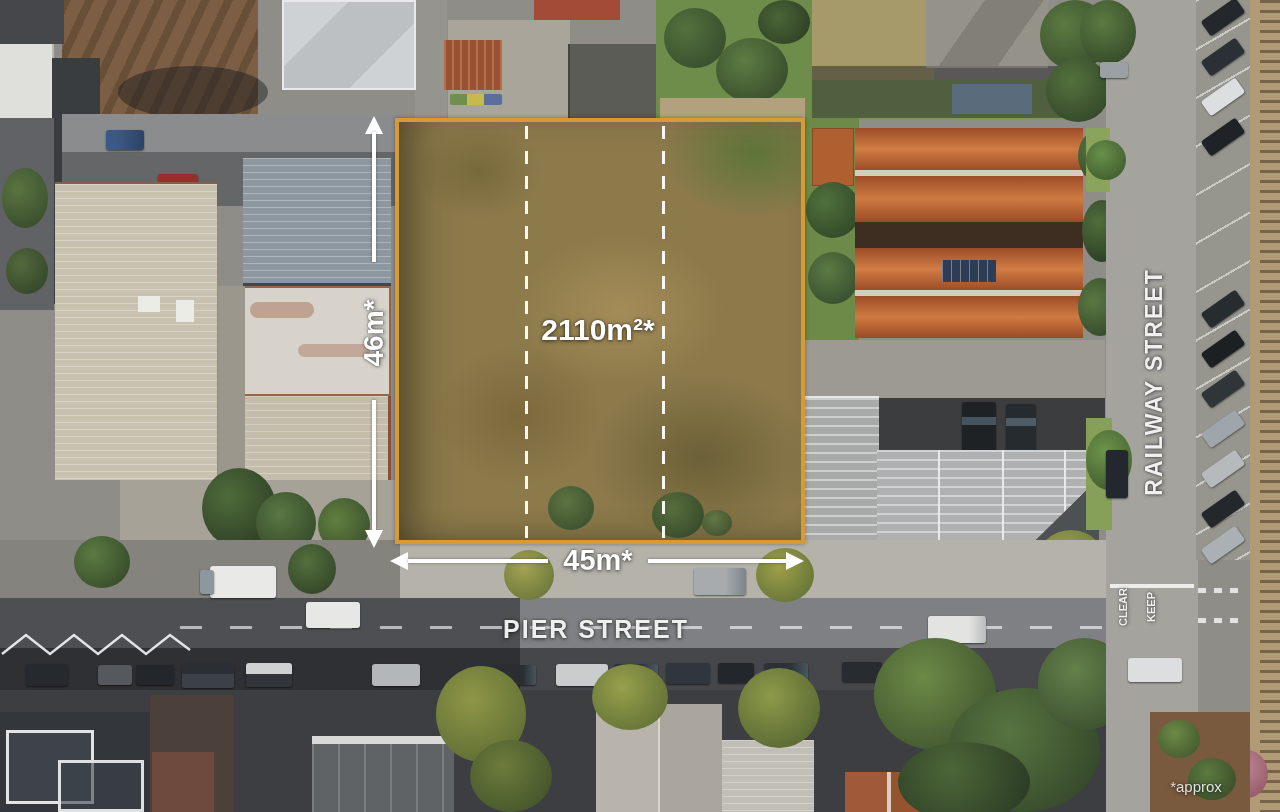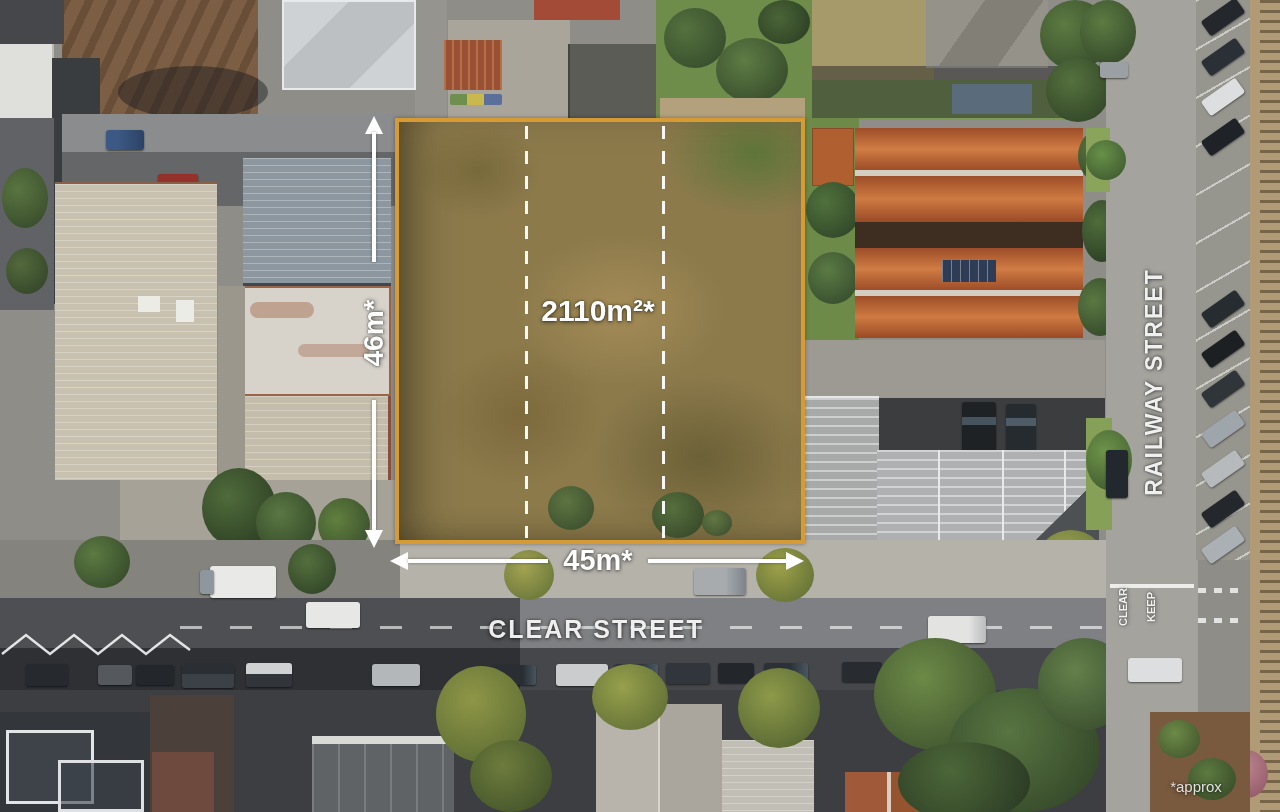--- a/index.html
+++ b/index.html
@@ -203,32 +203,32 @@
       #8c7a4b;
     box-shadow:inset 34px 0 46px -22px rgba(38,33,18,.6), inset 0 -18px 30px -16px rgba(38,33,18,.35);"></div>
   <div class="tree" style="left:548px;top:486px;width:46px;height:44px;background:radial-gradient(circle at 40% 35%,#5b7440,#32462a);opacity:.95;"></div>
   <div class="tree" style="left:652px;top:492px;width:52px;height:46px;background:radial-gradient(circle at 40% 35%,#546e3c,#2e4126);opacity:.95;"></div>
   <div class="tree" style="left:702px;top:510px;width:30px;height:26px;background:radial-gradient(circle at 40% 35%,#5e7843,#33472a);opacity:.9;"></div>
 
   <div class="abs" style="left:395px;top:118px;width:410px;height:426px;border:4px solid #D79B35;box-shadow:0 0 4px rgba(0,0,0,.35);"></div>
   <div class="abs dash-v" style="left:525px;top:126px;height:412px;"></div>
   <div class="abs dash-v" style="left:662px;top:126px;height:412px;"></div>
 
-  <div class="lbl center" style="left:478px;top:291px;width:240px;height:40px;font-size:30px;">2110m²*</div>
+  <div class="lbl center" style="left:478px;top:310px;width:240px;height:40px;font-size:30px;">2110m²*</div>
 
   <div class="ah" style="left:365px;top:116px;border-left:9px solid rgba(0,0,0,0);border-right:9px solid rgba(0,0,0,0);border-bottom:18px solid #fff;"></div>
   <div class="dimline" style="left:372px;top:132px;width:4px;height:130px;"></div>
   <div class="lbl rot center" style="left:329px;top:316px;width:90px;height:34px;font-size:28px;">46m*</div>
   <div class="dimline" style="left:372px;top:400px;width:4px;height:132px;"></div>
   <div class="ah" style="left:365px;top:530px;border-left:9px solid rgba(0,0,0,0);border-right:9px solid rgba(0,0,0,0);border-top:18px solid #fff;"></div>
 
   <div class="ah" style="left:390px;top:552px;border-top:9px solid rgba(0,0,0,0);border-bottom:9px solid rgba(0,0,0,0);border-right:18px solid #fff;"></div>
   <div class="dimline" style="left:408px;top:559px;width:140px;height:4px;"></div>
   <div class="lbl center" style="left:548px;top:544px;width:100px;height:32px;font-size:29px;">45m*</div>
   <div class="dimline" style="left:648px;top:559px;width:138px;height:4px;"></div>
   <div class="ah" style="left:786px;top:552px;border-top:9px solid rgba(0,0,0,0);border-bottom:9px solid rgba(0,0,0,0);border-left:18px solid #fff;"></div>
 
-  <div class="lbl roadtxt center" style="left:446px;top:612px;width:300px;height:34px;font-size:25px;">CLEAR STREET</div>
+  <div class="lbl roadtxt center" style="left:446px;top:612px;width:300px;height:34px;font-size:25px;">PIER STREET</div>
   <div class="lbl roadtxt rot center" style="left:1044px;top:366px;width:220px;height:32px;font-size:23px;">RAILWAY STREET</div>
 
   <div class="lbl center" style="left:1146px;top:775px;width:100px;height:22px;font-size:15px;font-weight:normal;color:rgba(255,255,255,.85);">*approx</div>
 
 </div>
 
 </body></html>

